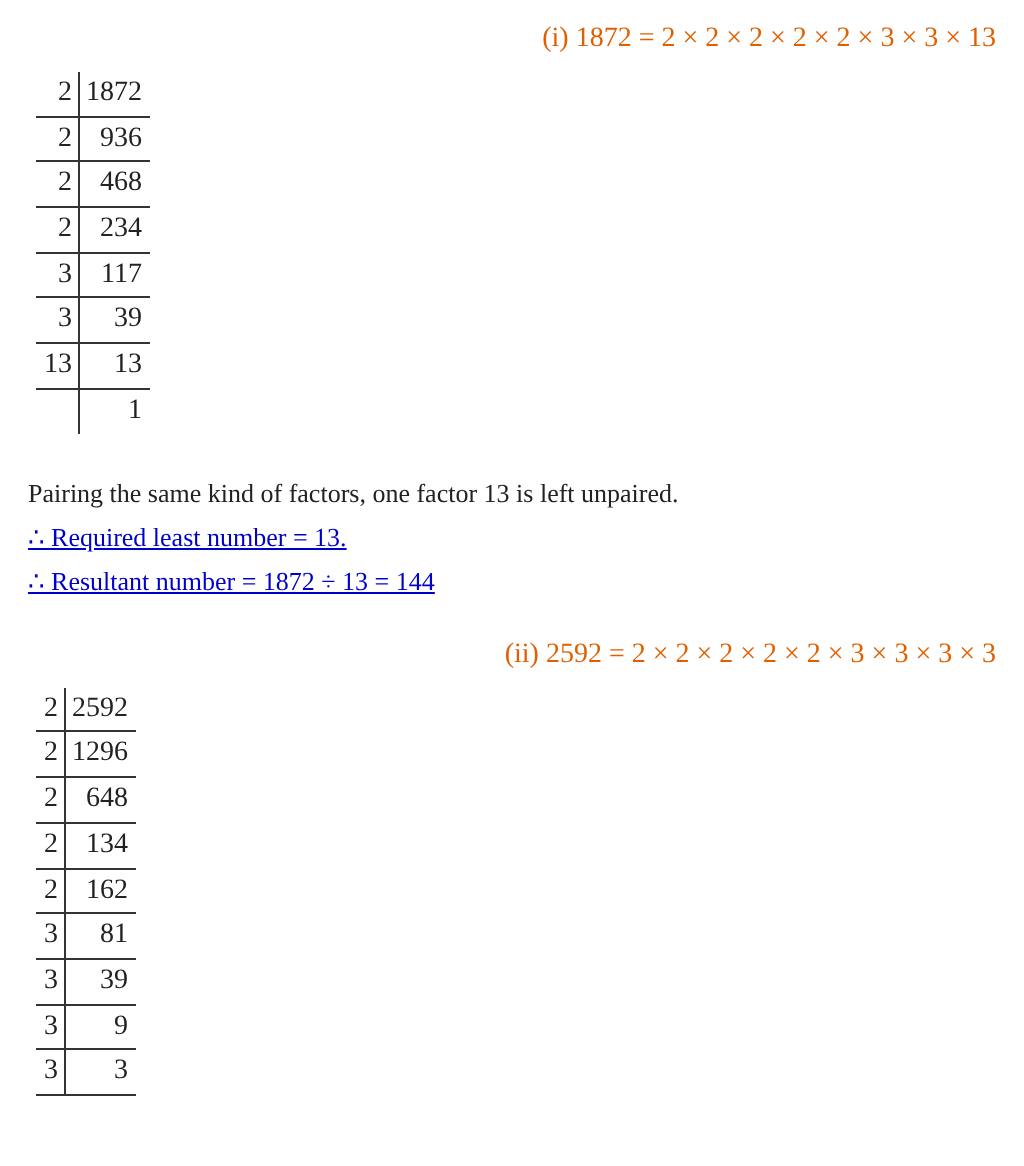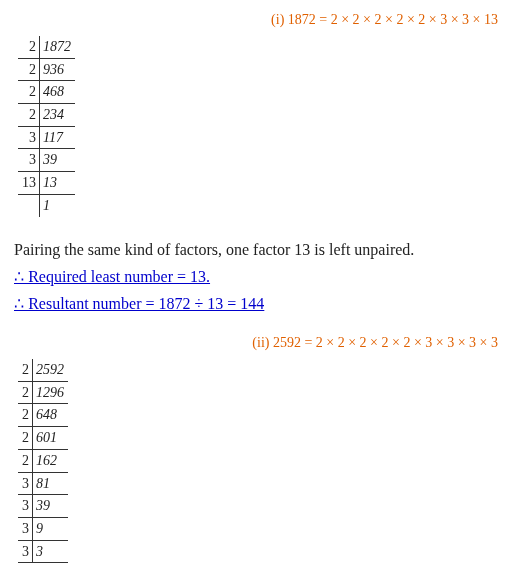--- a/index.html
+++ b/index.html
@@ -40,35 +40,34 @@
     }
 
     .division-table td.divisor {
       text-align: right;
       border-right: 1px solid #333;
       border-bottom: 1px solid #333;
       padding-right: 3px;
     }
 
     .division-table td.dividend {
-      text-align: left;
+      text-align: right;
       border-bottom: 1px solid #333;
       padding-left: 3px;
-      font-style: italic;
     }
 
     .division-table tr.last-row td.divisor {
       border-bottom: none;
     }
     .division-table tr.last-row td.dividend {
       border-bottom: none;
     }
 
     .explanation {
-      font-size: 16px;
+      font-size: 13px;
       color: #222;
       line-height: 1.7;
       margin-top: 19px;
     }
 
     .therefore-line {
       color: #0000cc;
       text-decoration: underline;
     }
   </style>
@@ -138,21 +137,21 @@
     <tr>
       <td class="divisor">2</td>
       <td class="dividend">1296</td>
     </tr>
     <tr>
       <td class="divisor">2</td>
       <td class="dividend">648</td>
     </tr>
     <tr>
       <td class="divisor">2</td>
-      <td class="dividend">601</td>
+      <td class="dividend">134</td>
     </tr>
     <tr>
       <td class="divisor">2</td>
       <td class="dividend">162</td>
     </tr>
     <tr>
       <td class="divisor">3</td>
       <td class="dividend">81</td>
     </tr>
     <tr>

